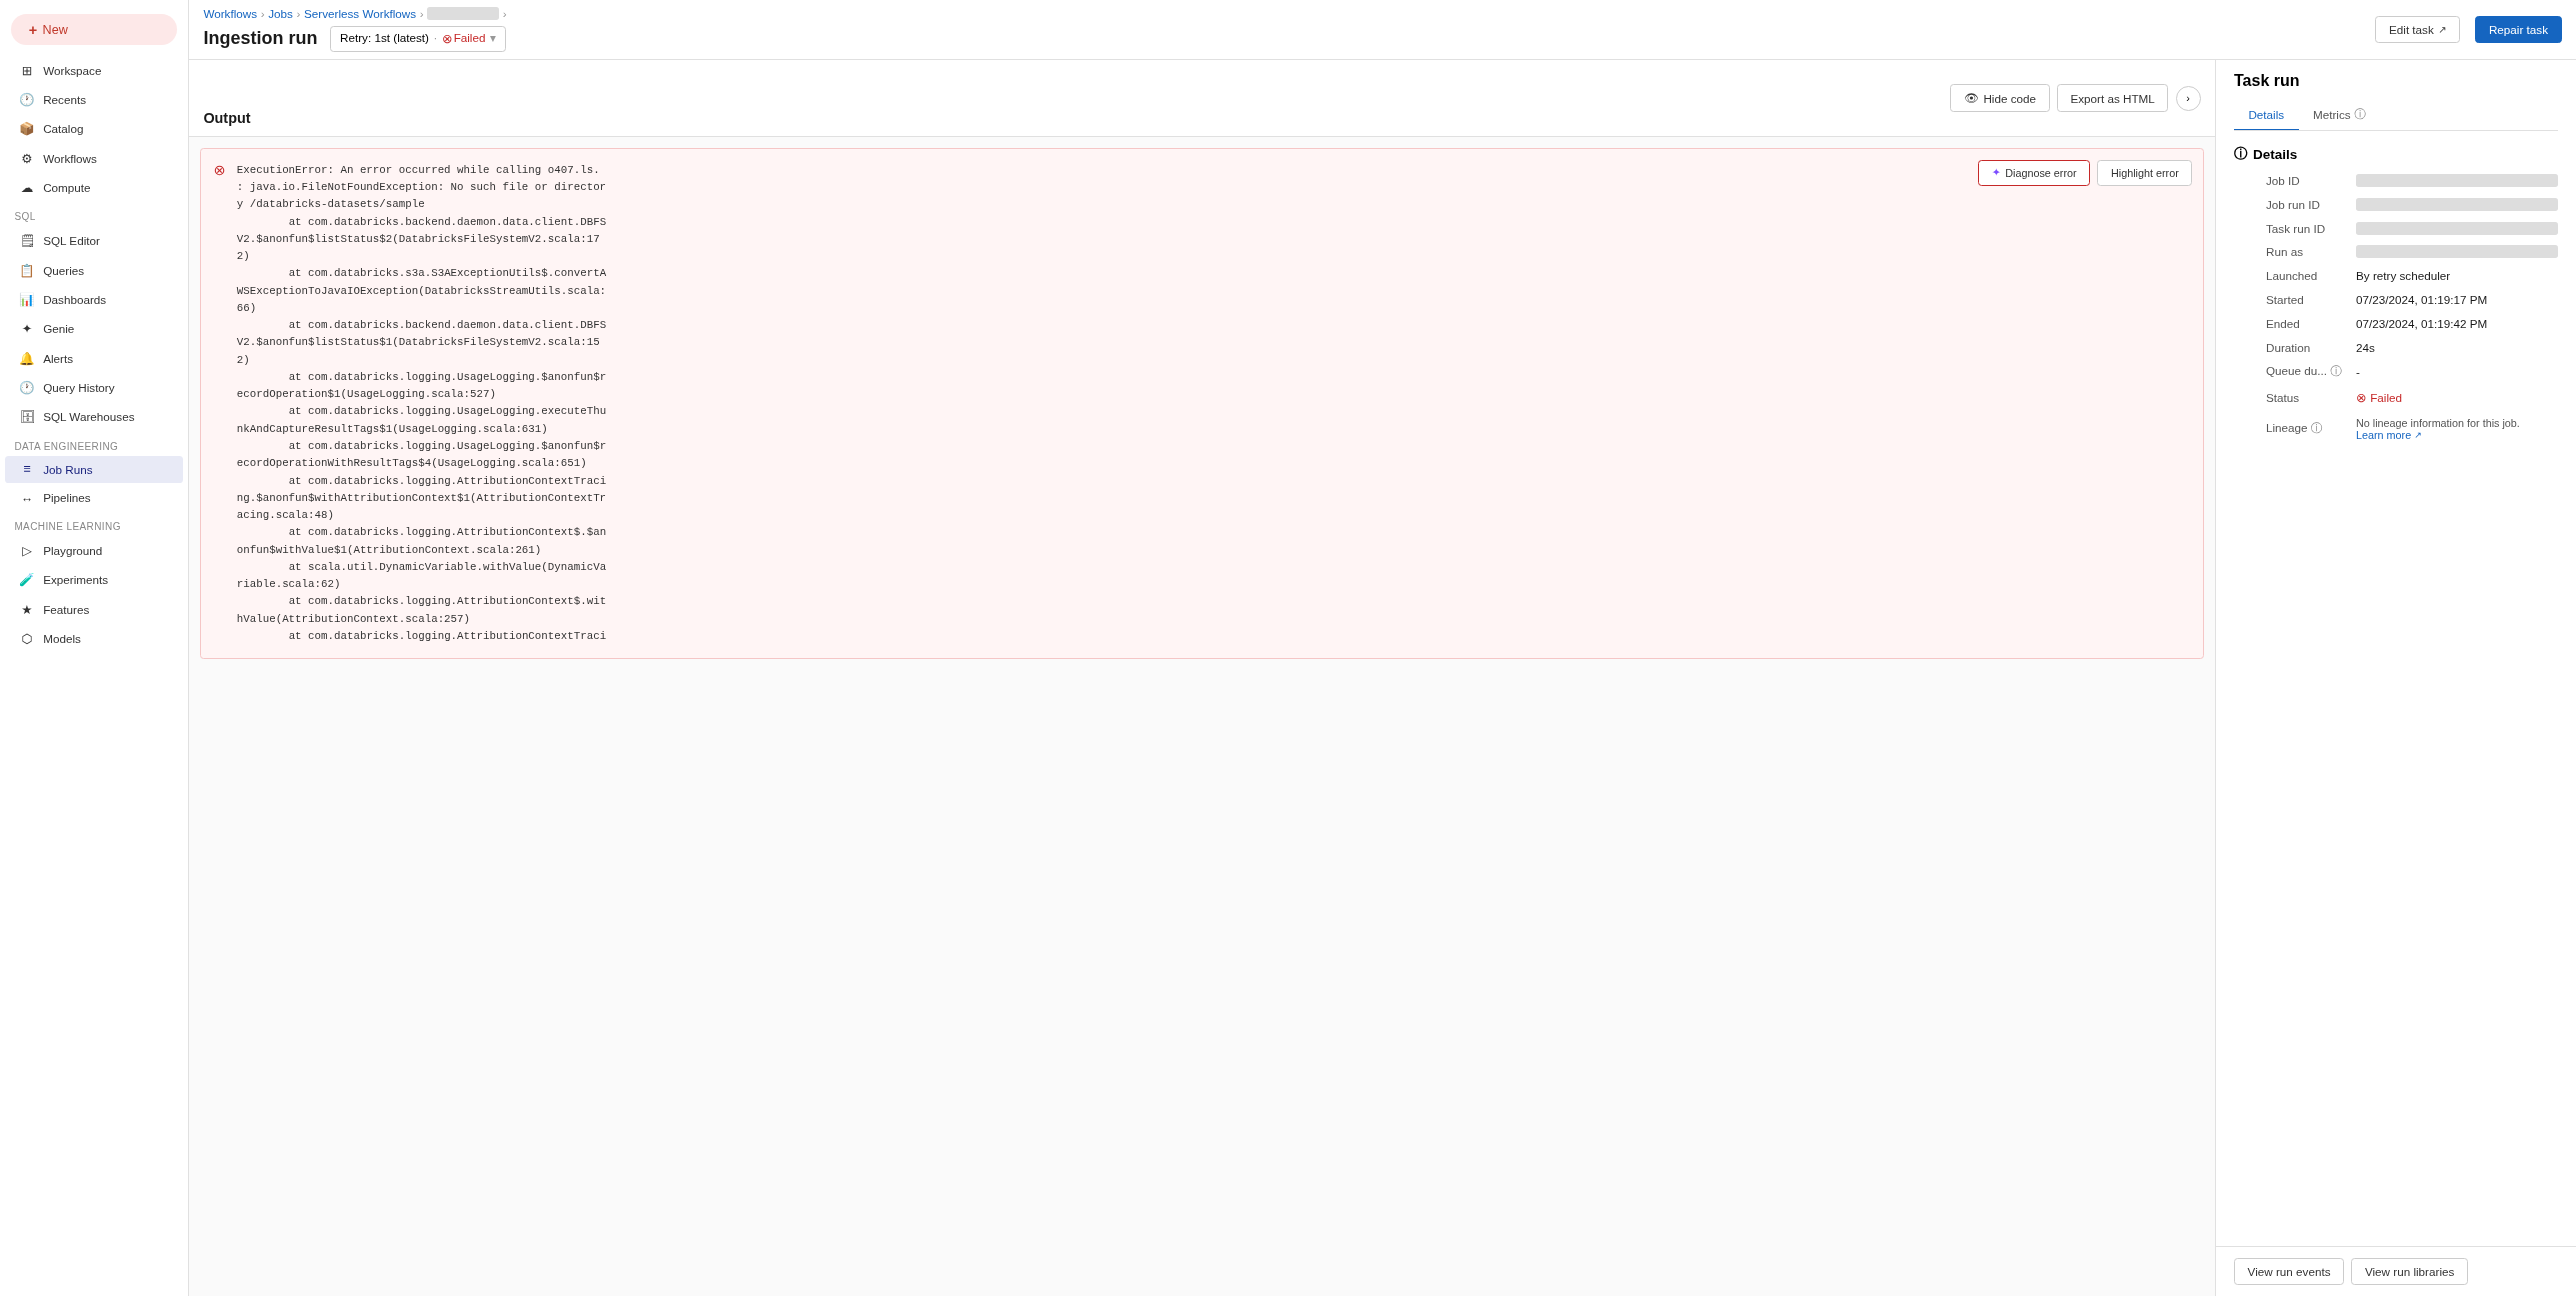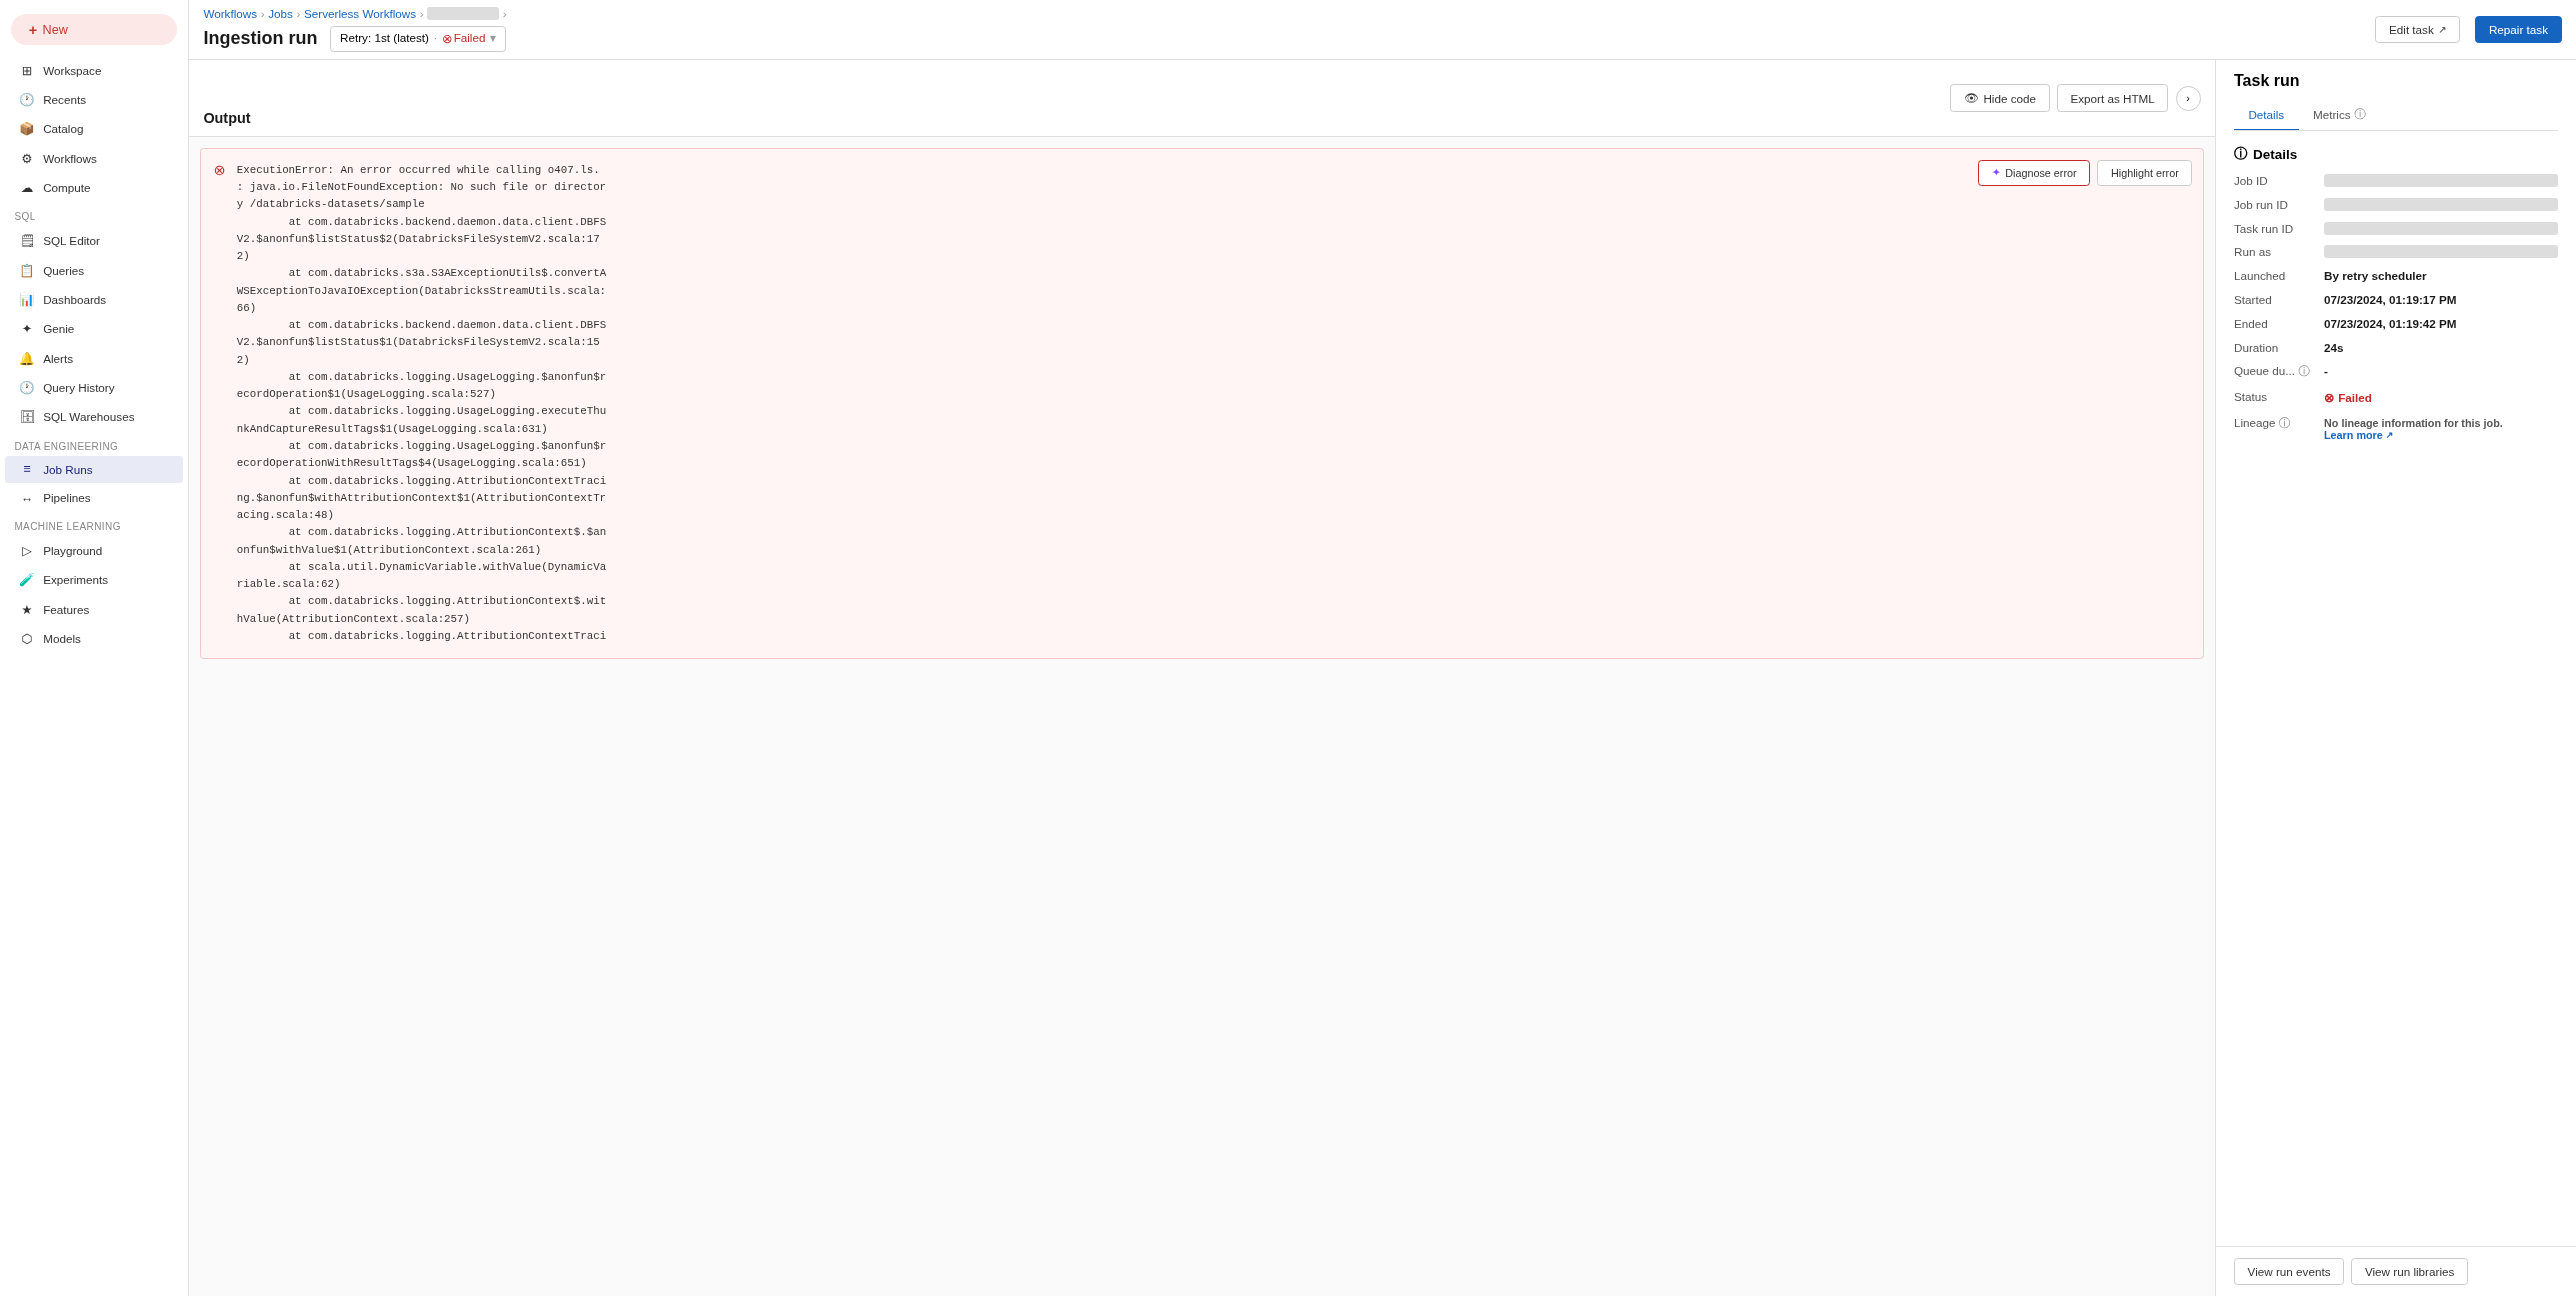--- a/index.html
+++ b/index.html
@@ -257,24 +257,25 @@
       font-weight: 600;
       margin-bottom: 10.8px;
       display: flex;
       align-items: center;
       gap: 5.4px;
     }
     .detail-row {
       display: flex;
       margin-bottom: 10.8px;
       font-size: 11.7px;
-      align-items: flex-start;
+      align-items: center;
+      margin-left: 32px;
     }
     .detail-label { color: #555; min-width: 90px; flex-shrink: 0; }
-    .detail-value { color: #1a1a1a; flex: 1; word-break: break-all; font-weight: bold; }
+    .detail-value { color: #1a1a1a; flex: 1; word-break: break-all; }
     .detail-value.blurred {
       background: #ddd;
       color: transparent;
       border-radius: 2.7px;
       min-height: 12.6px;
     }
     .detail-value-failed {
       display: flex;
       align-items: center;
       gap: 3.6px;

